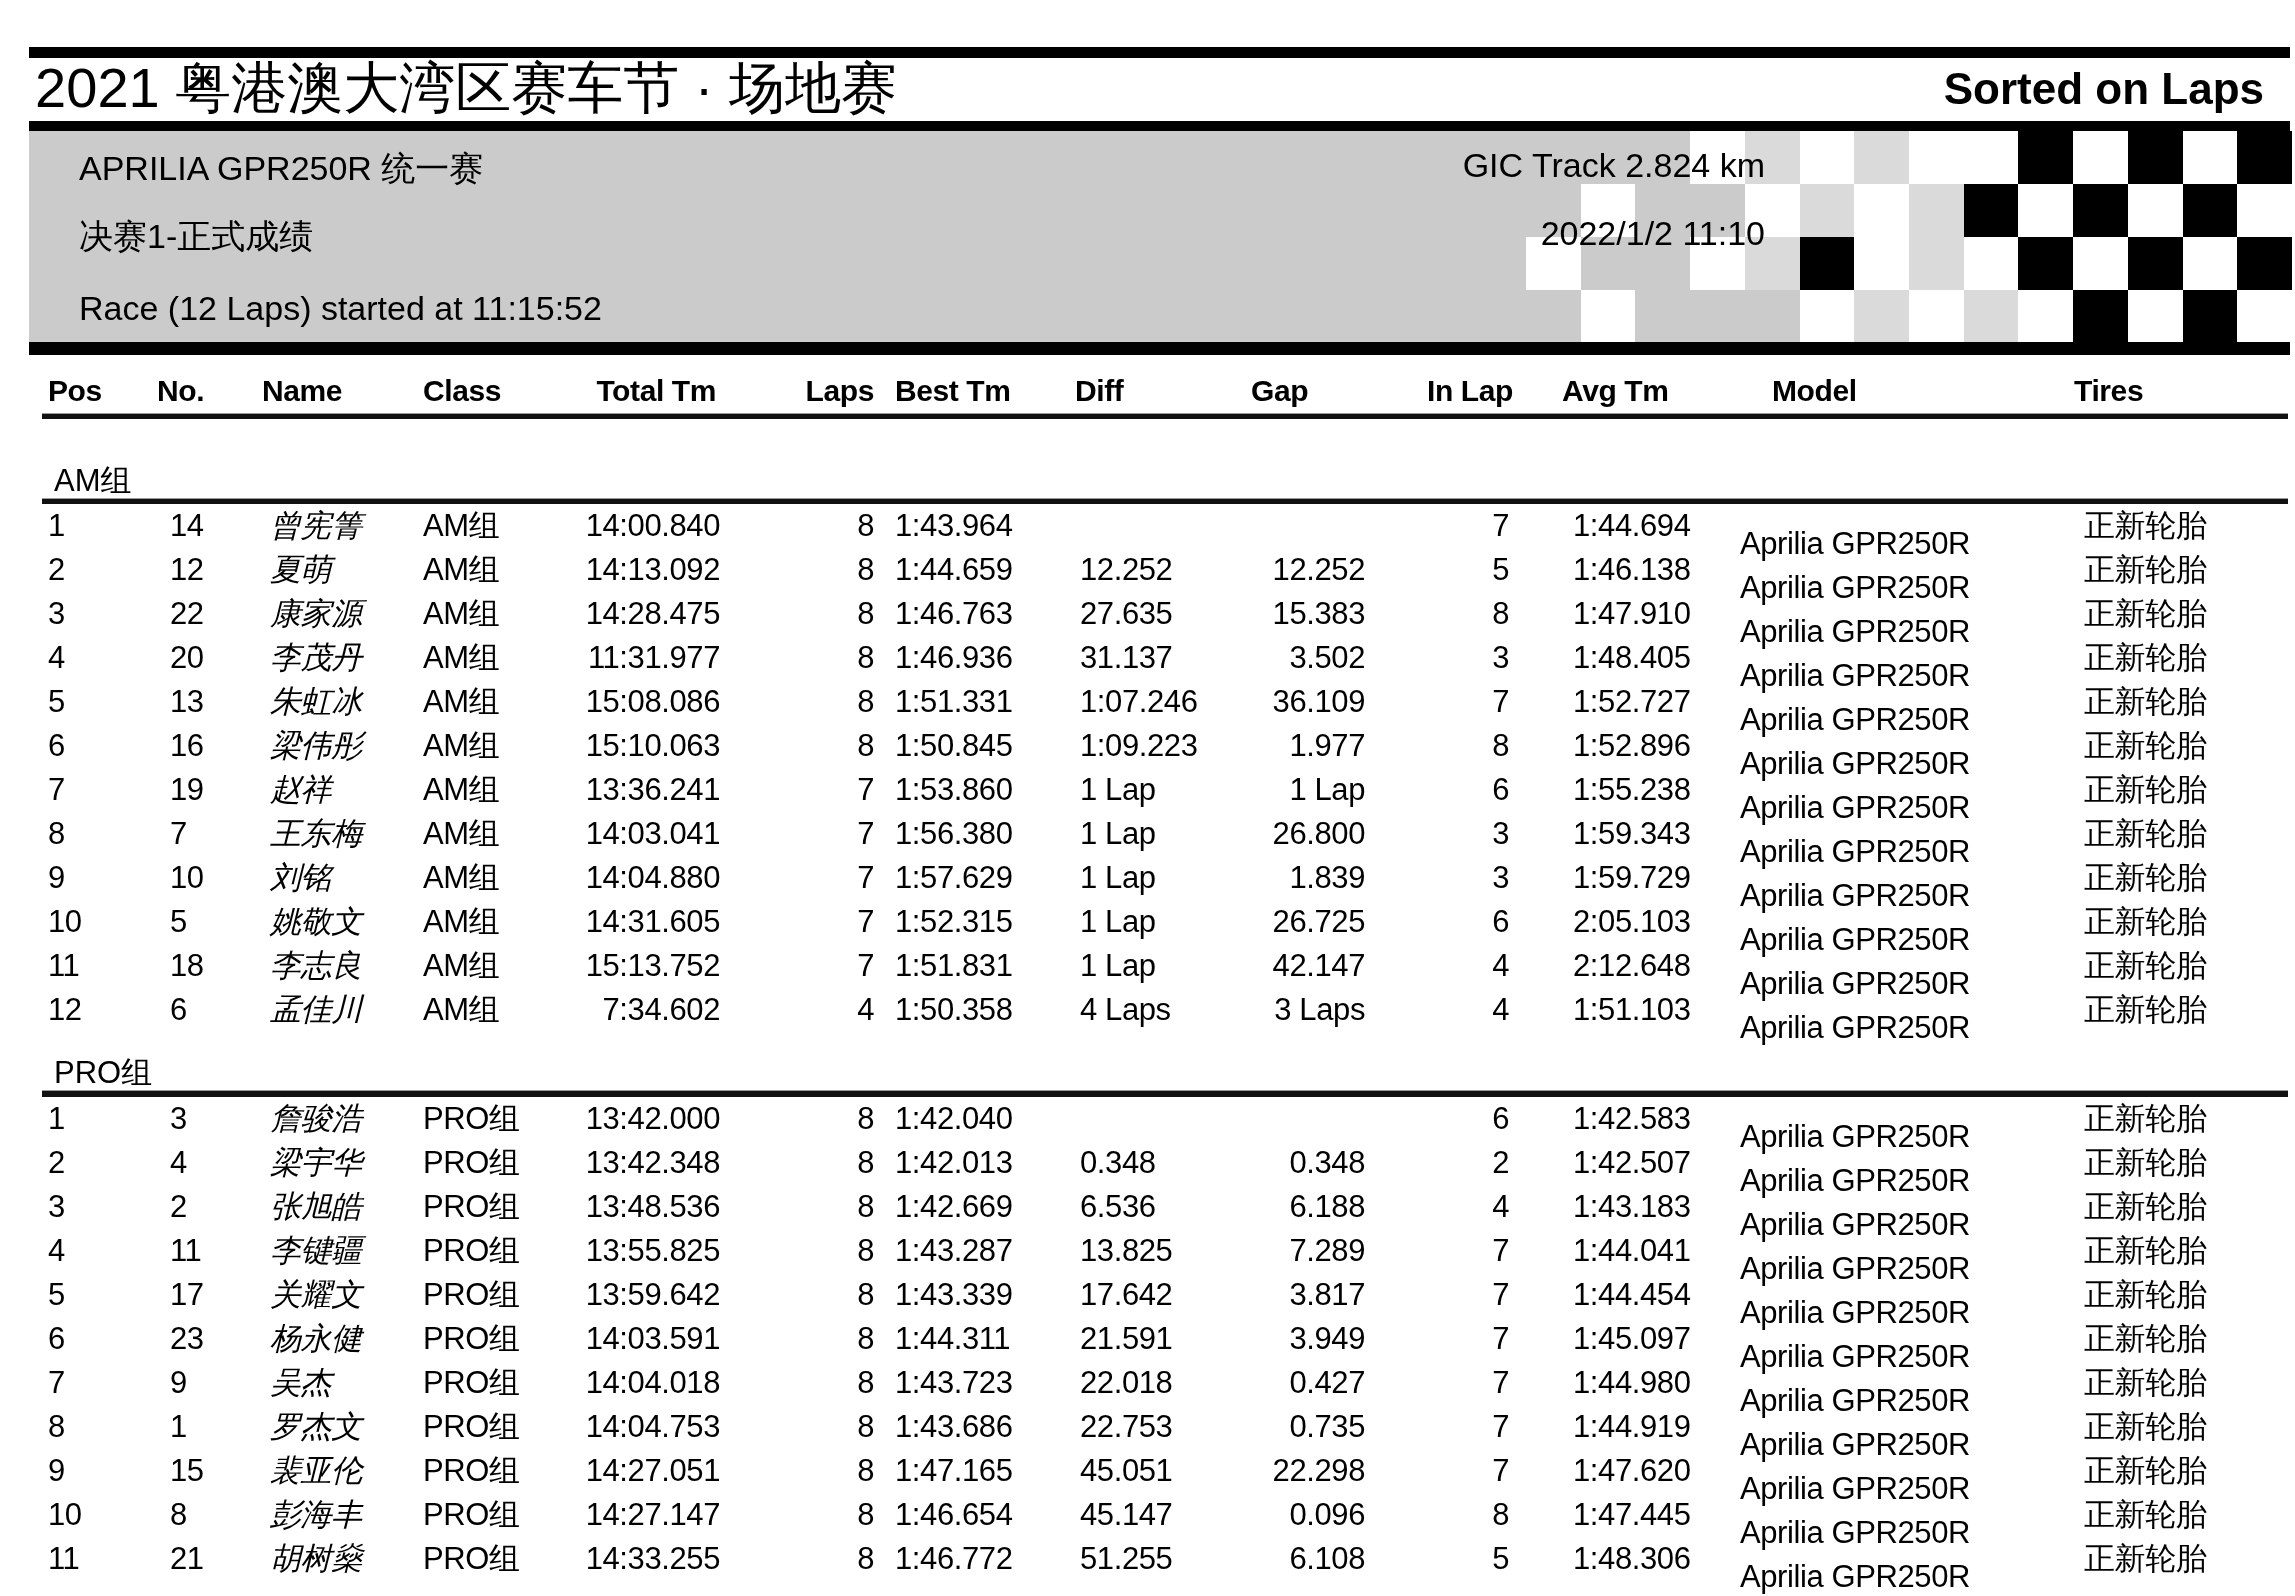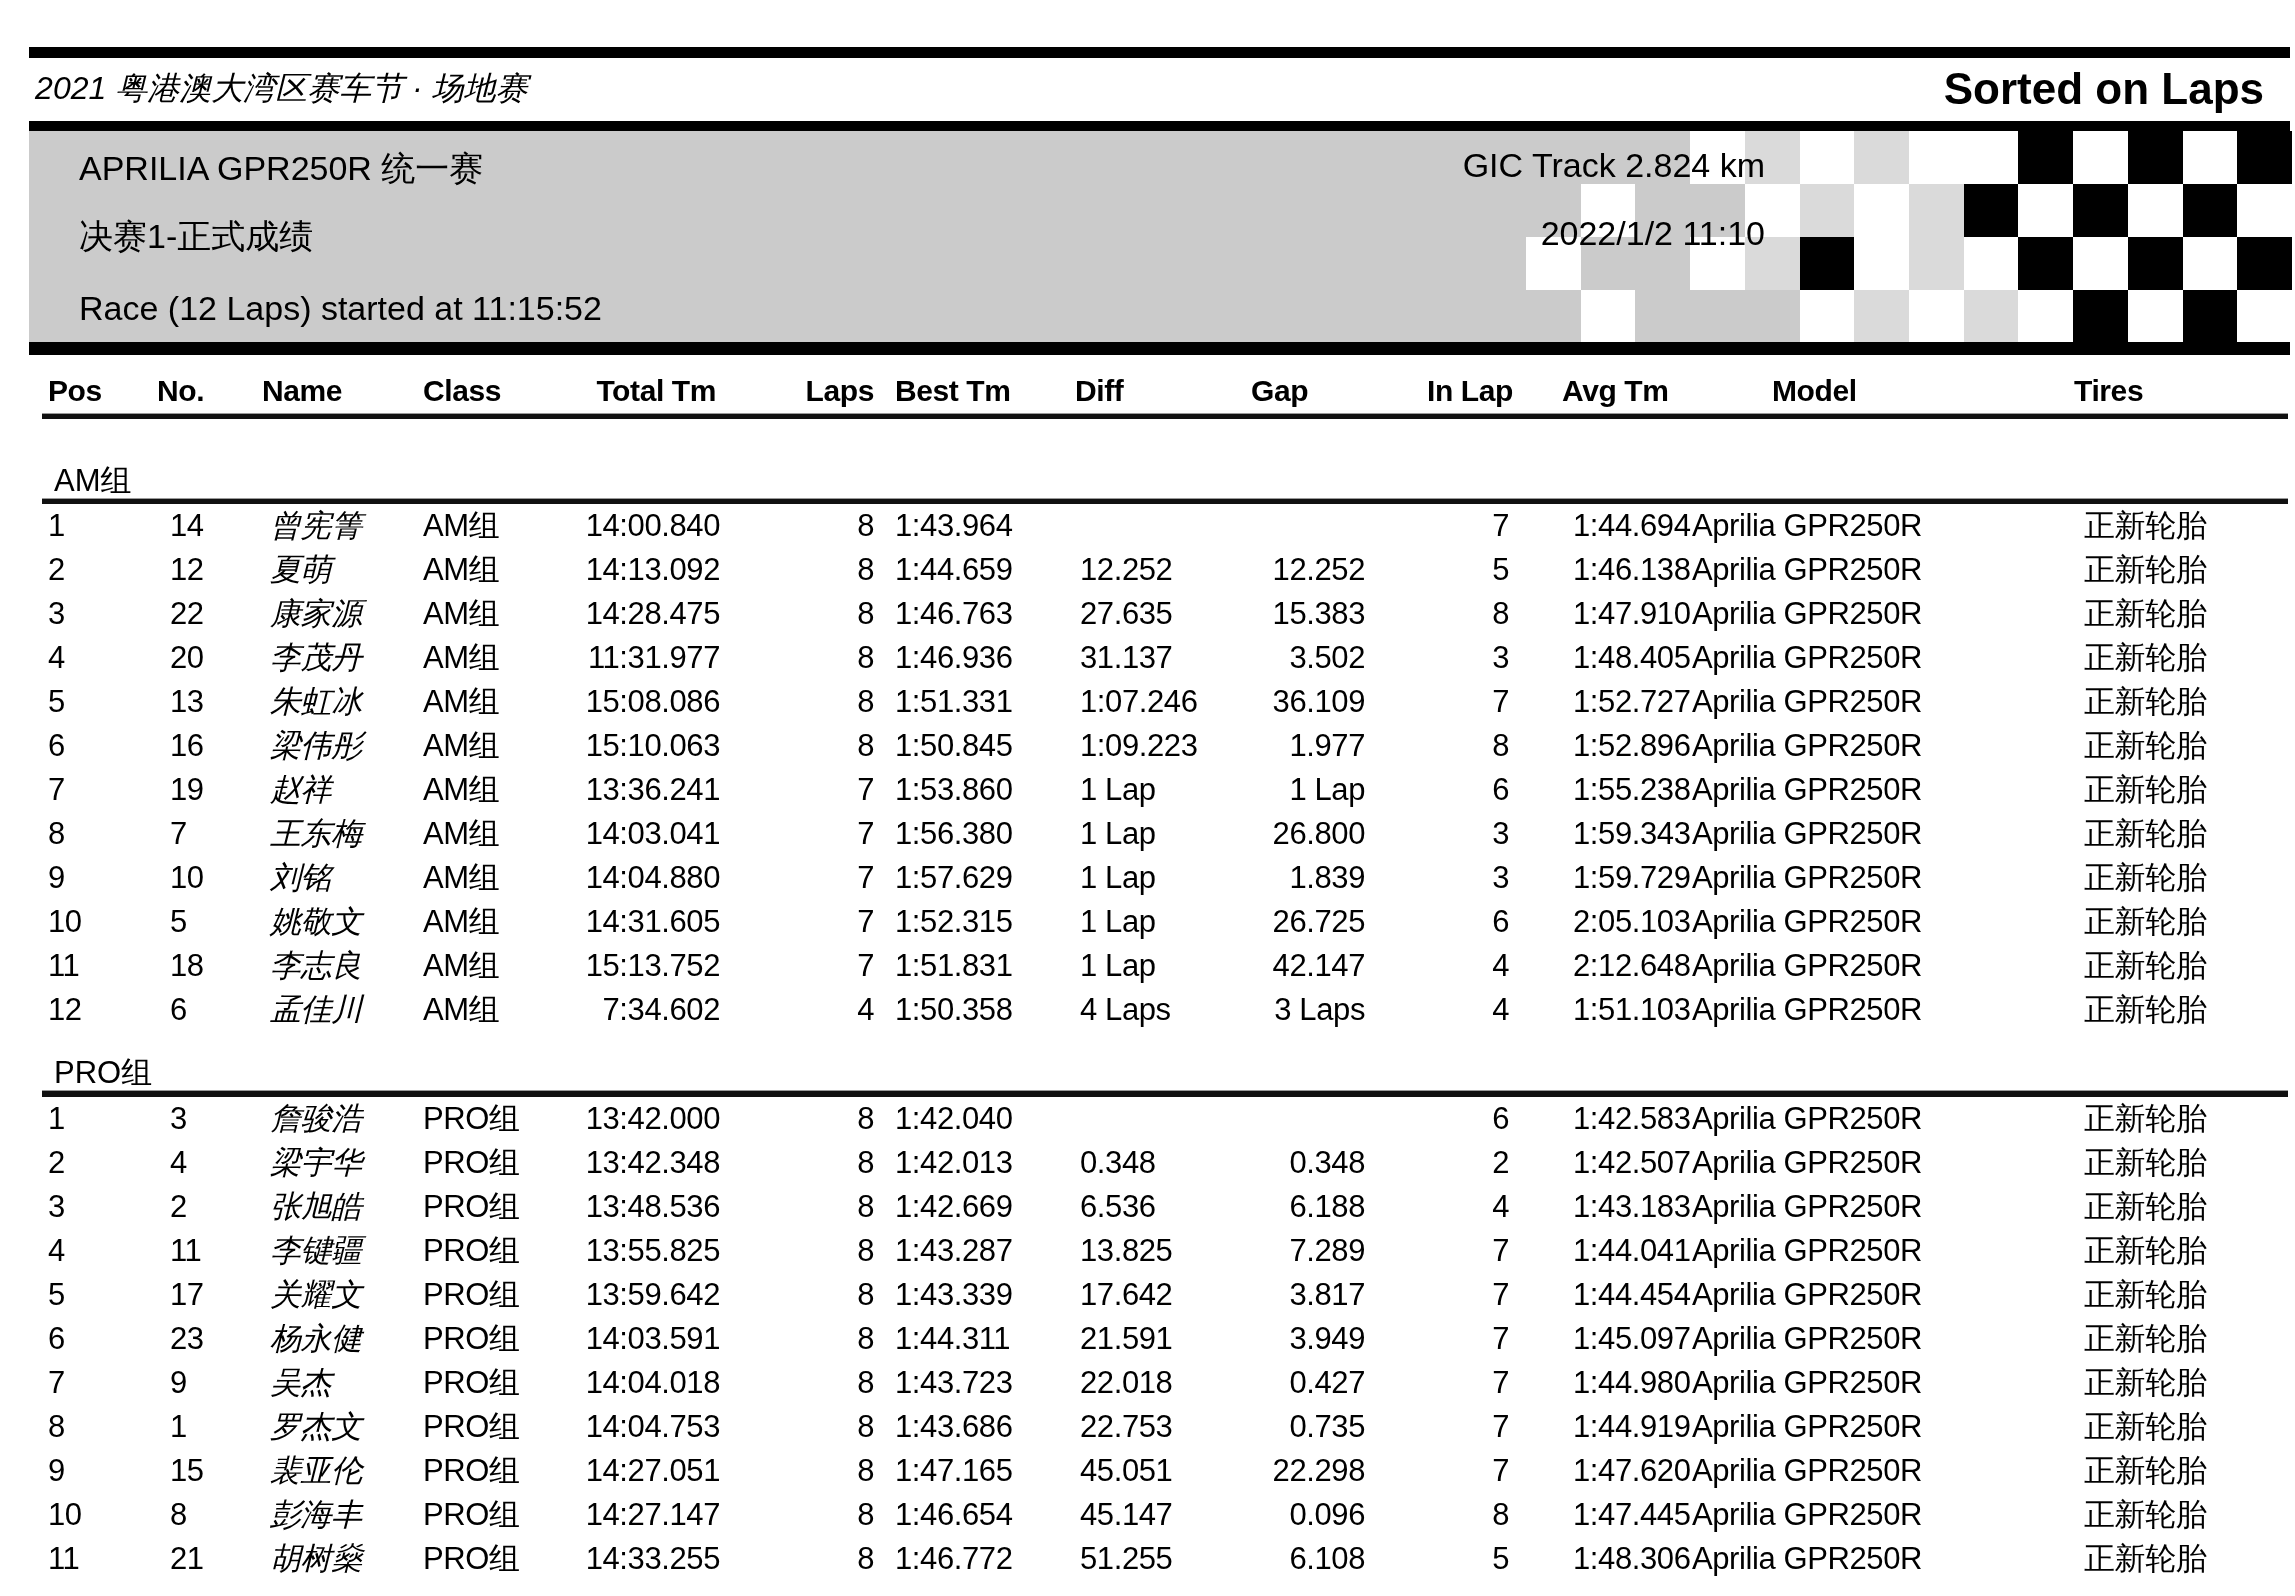--- a/index.html
+++ b/index.html
@@ -10,21 +10,21 @@
   }
   .bar{margin-left:29px;width:2261px;background:#000;}
   .bar.b1{margin-top:47px;height:10.7px;}
   .bar.b2{height:10.7px;}
   .bar.b3{height:12.2px;}
   
   .titlebar{
     margin-left:29px;width:2261px;height:63px;
     display:flex;justify-content:space-between;align-items:center;
   }
-  .doc-title{font-size:32px;padding-left:6.1px;letter-spacing:0px;white-space:nowrap;font-style:italic;}
+  .doc-title{font-size:56px;padding-left:6.1px;letter-spacing:0px;white-space:nowrap;}
   .sort-label{font-size:44px;font-weight:bold;padding-right:26px;white-space:nowrap;}
   
   .infobox{
     margin-left:29px;width:2261px;height:211px;
     background:var(--info-bg,#cbcbcb);position:relative;
   }
   .info-line{position:absolute;font-size:34px;white-space:nowrap;z-index:2;}
   .info-left{left:38px;margin-left:12px;}
   .info-right{right:525px;text-align:left;}
   .il1{top:14.5px;} .il2{top:83px;} .il3{top:158px;}
@@ -52,21 +52,21 @@
     font-size:31px;white-space:nowrap;
   }
   .section-label.first{margin-top:44px;}
   .trow{position:relative;height:44px;width:2295px;}
   .trow .tc{
     position:absolute;top:0;height:44px;line-height:44px;
     font-size:31px;white-space:nowrap;letter-spacing:-0.4px;
   }
   .c0{left:48px;} .c1{left:170px;} .c2{left:270px;font-style:italic;} .c3{left:423px;}
   .c4{right:1575px;} .c5{right:1421px;} .c6{left:895px;} .c7{left:1080px;}
-  .c8{right:930px;} .c9{right:786px;} .c10{left:1573px;} .c11{left:1692px;} .c12{left:2084px;}
+  .c8{right:930px;} .c9{right:786px;} .c10{left:1573px;} .c11{left:1740px;margin-top:18px;} .c12{left:2084px;}
 </style>
 </head>
 <body style="--info-bg: #cbcbcb;">
 
 <div class="bar b1"></div>
 
 <div class="titlebar">
   <div class="doc-title">2021 粤港澳大湾区赛车节 ·  场地赛</div>
   <div class="sort-label">Sorted on Laps</div>
 </div>

